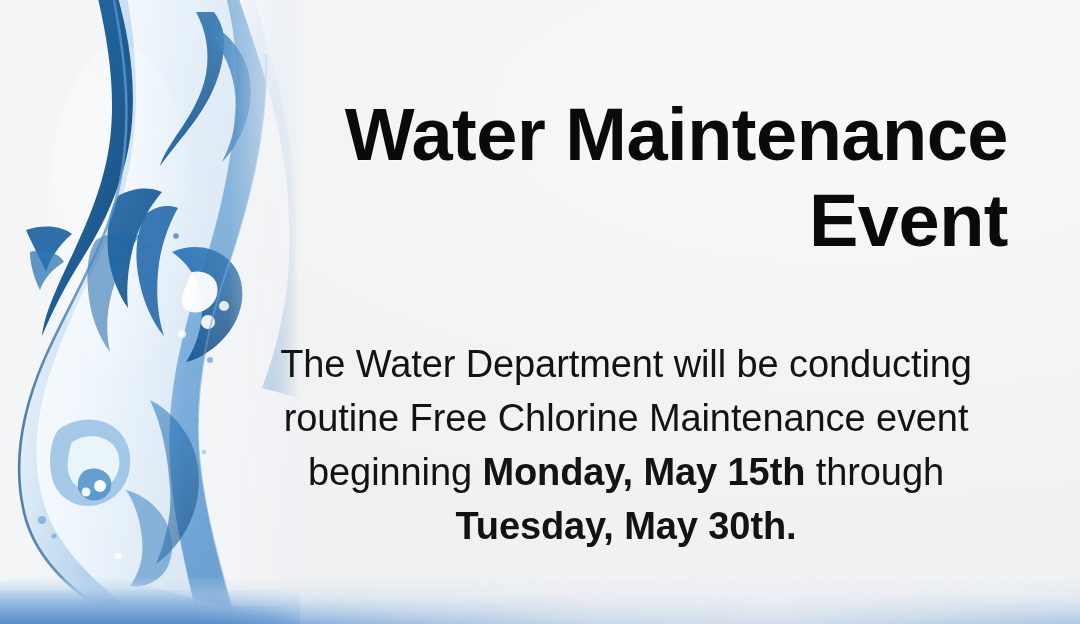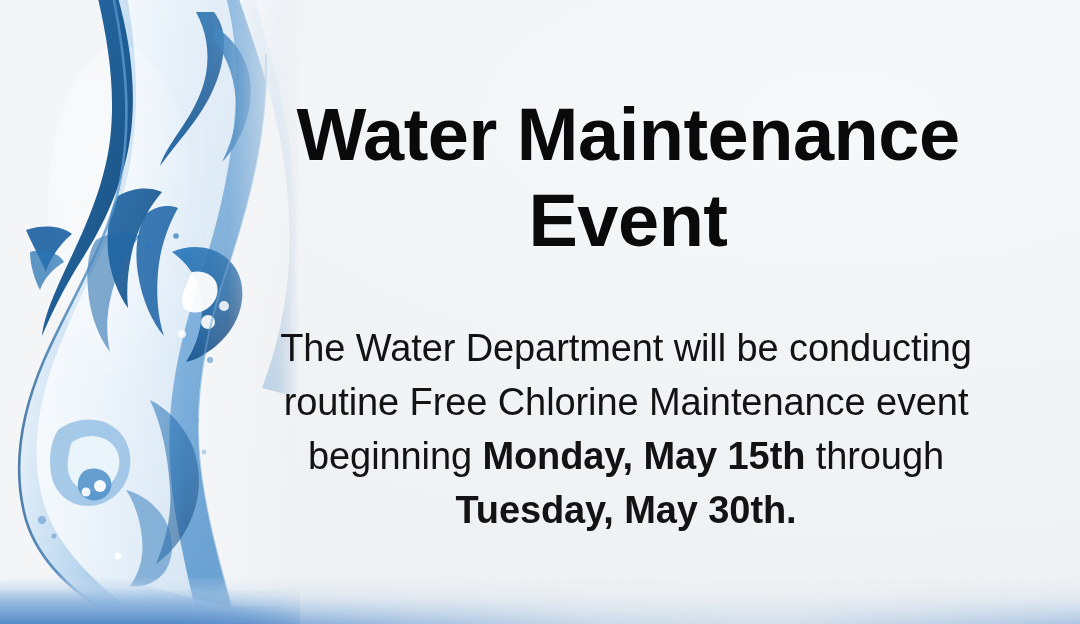--- a/index.html
+++ b/index.html
@@ -76,35 +76,35 @@
     top: 0;
     width: 780px;
     height: 624px;
   }
 
   .title {
     position: absolute;
     left: 0;
     top: 42px;
     width: 760px;
-    text-align: center;
+    text-align: right;
     color: #0a0a0a;
     font-family: "Liberation Sans Narrow", "Liberation Sans", "DejaVu Sans Condensed", sans-serif;
     font-weight: 700;
     font-size: 74px;
     line-height: 1.17;
     letter-spacing: -0.5px;
     white-space: pre-line;
     text-shadow: 0 1px 0 rgba(255,255,255,0.55);
   }
 
   .body-copy {
     position: absolute;
     left: 2px;
-    top: 284px;
+    top: 300px;
     width: 752px;
     text-align: center;
     color: #131313;
     font-family: "Liberation Sans", "DejaVu Sans", sans-serif;
     font-weight: 400;
     font-size: 38px;
     line-height: 1.42;
     letter-spacing: -0.1px;
   }
   .body-copy b, .body-copy strong { font-weight: 700; }

